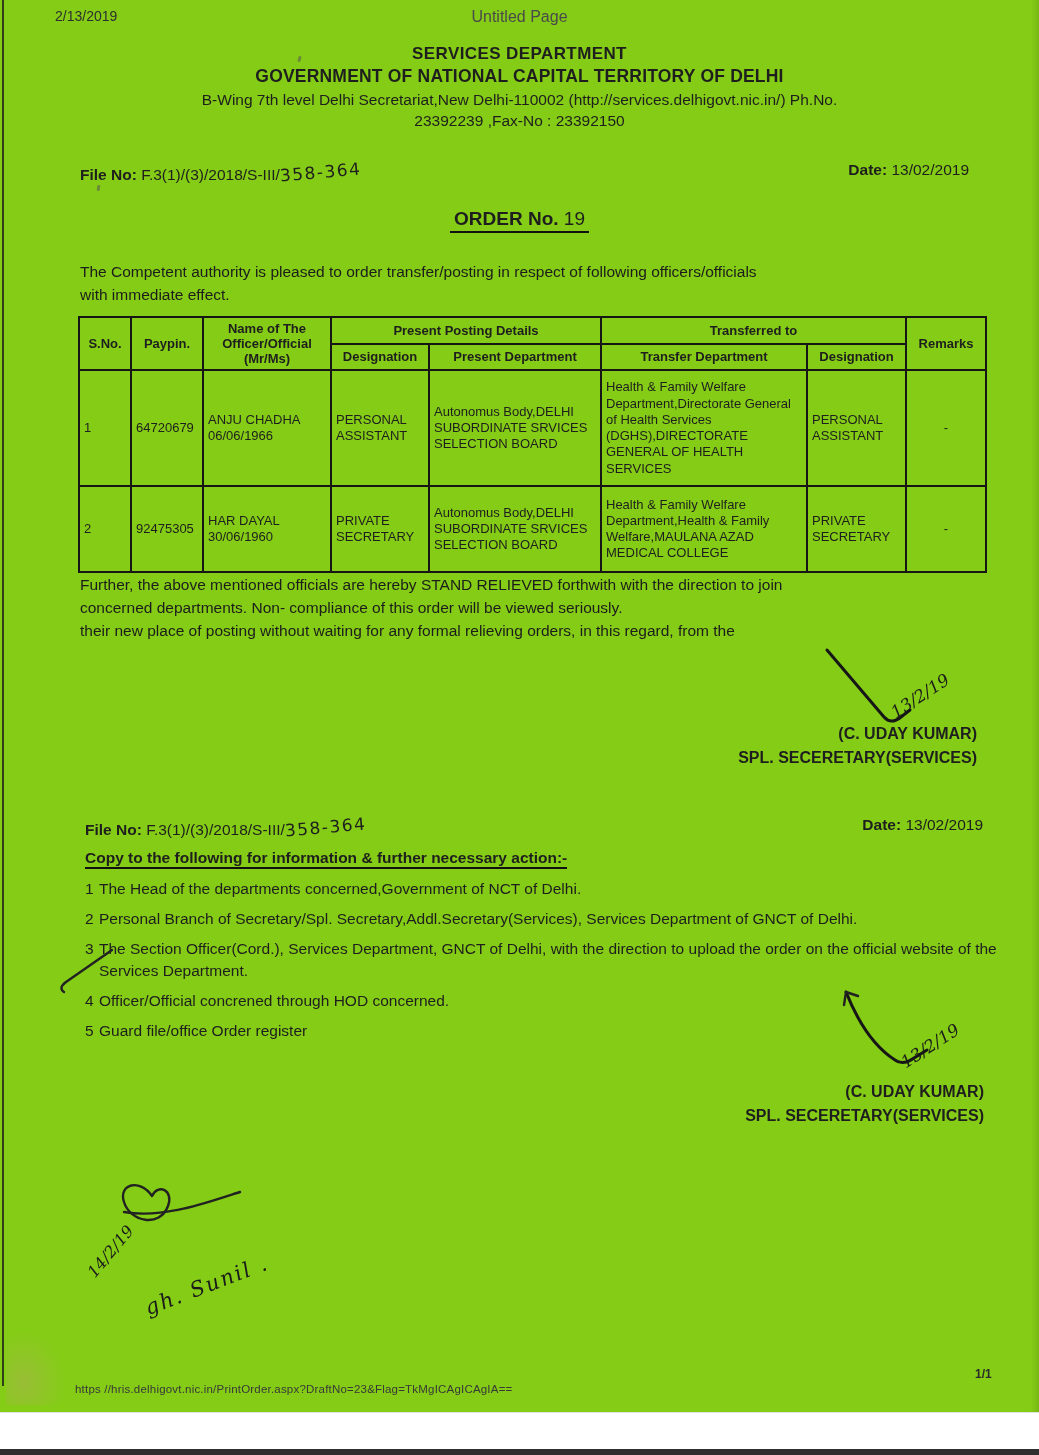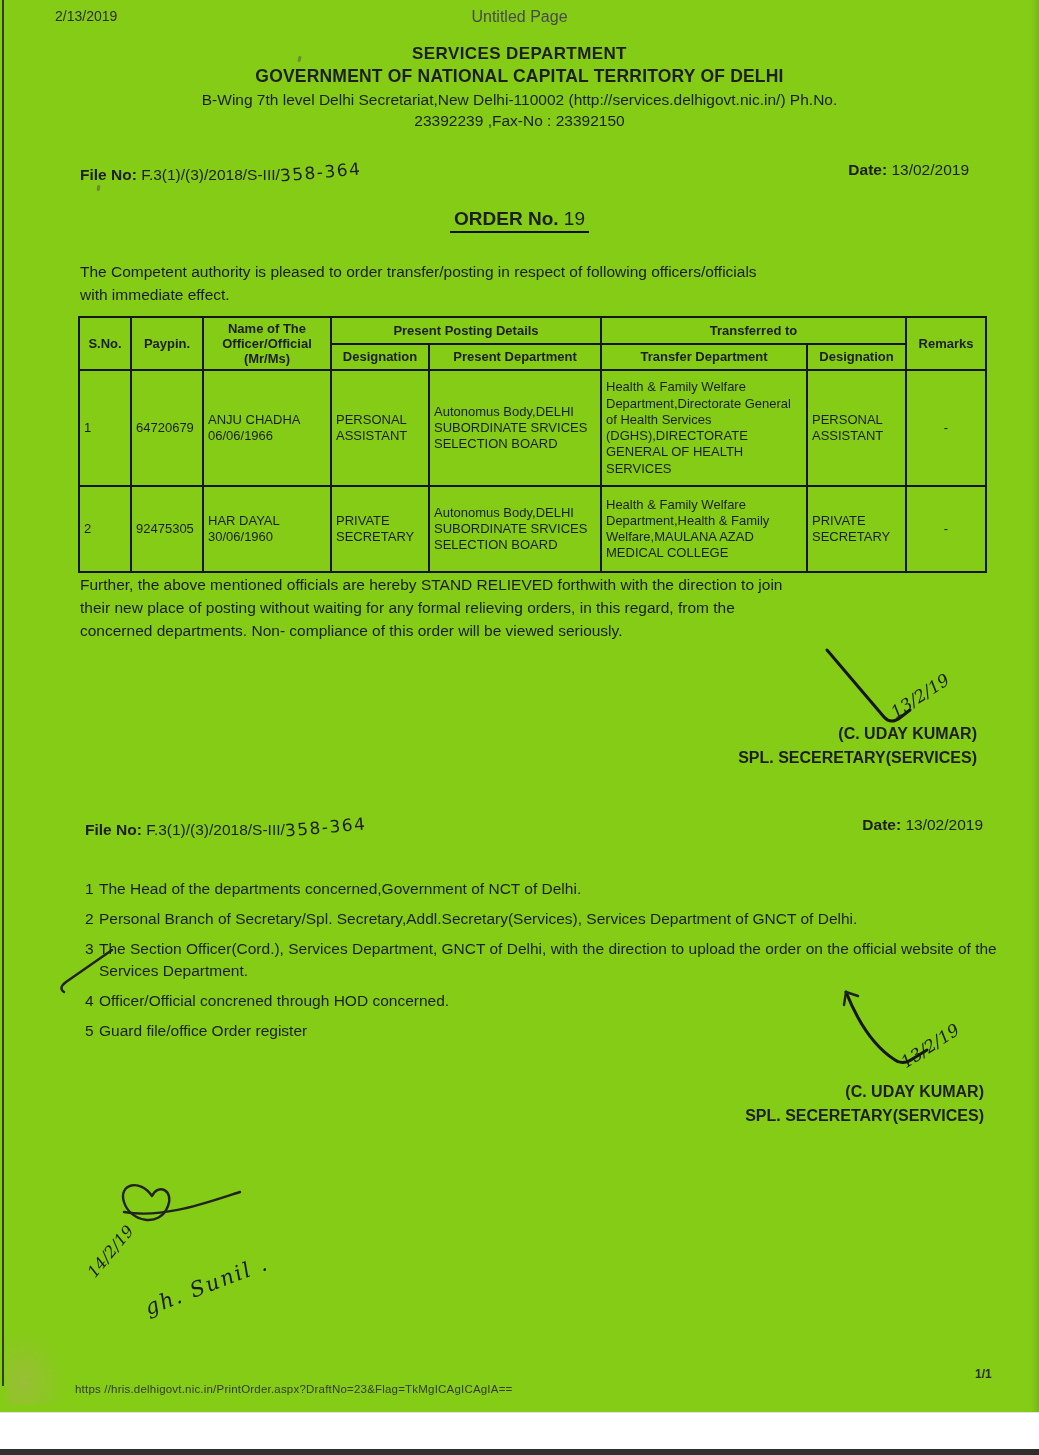--- a/index.html
+++ b/index.html
@@ -173,39 +173,42 @@
         <td>Autonomus Body,DELHI SUBORDINATE SRVICES SELECTION BOARD</td>
         <td>Health &amp; Family Welfare Department,Health &amp; Family Welfare,MAULANA AZAD MEDICAL COLLEGE</td>
         <td>PRIVATE SECRETARY</td>
         <td class="c">-</td>
       </tr>
     </tbody>
   </table>
 
   <div class="abs para para2">
     <div>Further, the above mentioned officials are hereby STAND RELIEVED forthwith with the direction to join</div>
+    <div>concerned departments. Non- compliance of this order will be viewed seriously.</div>
     <div>their new place of posting without waiting for any formal relieving orders, in this regard, from the</div>
-    <div>concerned departments. Non- compliance of this order will be viewed seriously.</div>
   </div>
 
   <div class="abs sign sign1">
     <div>(C. UDAY KUMAR)</div>
     <div>SPL. SECERETARY(SERVICES)</div>
   </div>
   <span class="hw hw1">13/2/19</span>
 
   <div class="abs file-line file2">
     <span class="b">File No:</span>
     <span>F.3(1)/(3)/2018/S-III/</span><span class="hw-file">358-364</span>
   </div>
   <div class="abs file-line date2">
     <span class="b">Date:</span>
     <span>13/02/2019</span>
   </div>
 
+  <div class="abs copy-heading">
+    <span class="inner">Copy to the following for information &amp; further necessary action:-</span>
+  </div>
 
   <div class="abs copy-list">
     <div class="copy-item">
       <span class="num">1</span>
       <span class="txt">The Head of the departments concerned,Government of NCT of Delhi.</span>
     </div>
     <div class="copy-item">
       <span class="num">2</span>
       <span class="txt">Personal Branch of Secretary/Spl. Secretary,Addl.Secretary(Services), Services Department of GNCT of Delhi.</span>
     </div>

